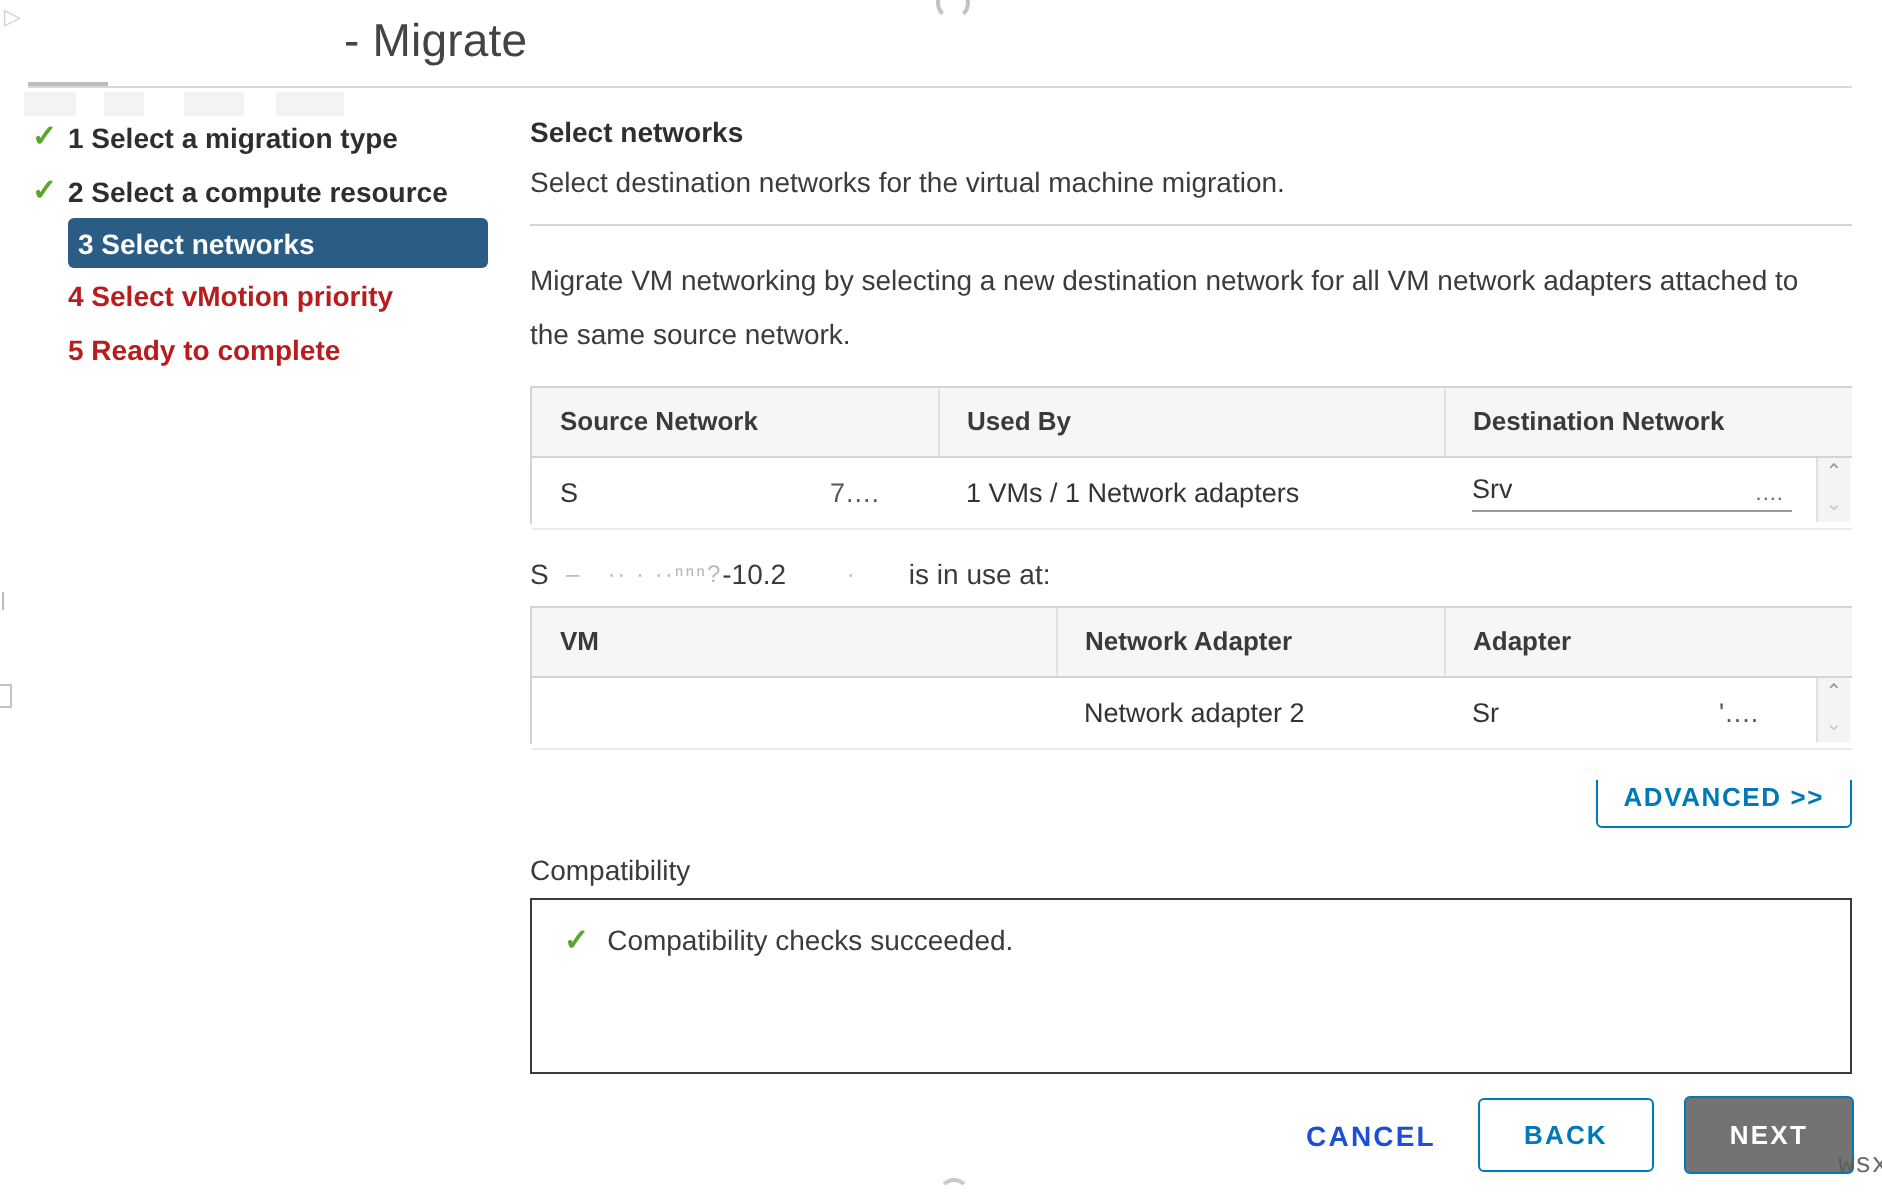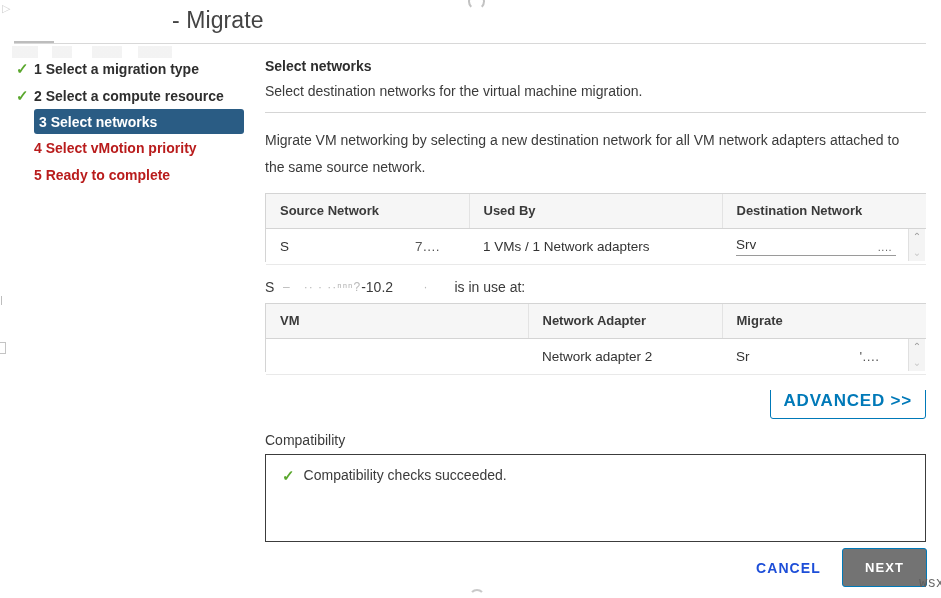--- a/index.html
+++ b/index.html
@@ -298,21 +298,21 @@
   .adv-row {
     width: 661px;
     display: flex;
     justify-content: flex-end;
     margin-top: 11px;
   }
   .btn-advanced {
     border: 1px solid #0079b8;
     color: #0079b8;
     background: #ffffff;
-    font-size: 17px;
+    font-size: 13px;
     font-weight: bold;
     letter-spacing: 0.8px;
     padding: 7px 13px;
     border-radius: 3px;
     cursor: pointer;
     font-family: "Liberation Sans", sans-serif;
   }
 
   
   .compat-label {
@@ -510,21 +510,21 @@
     <table class="tbl">
       <colgroup>
         <col style="width:262px">
           <col style="width:194px">
           <col style="width:204px">
       </colgroup>
       <thead>
         <tr>
           <th>VM</th>
           <th>Network Adapter</th>
-          <th>Migrate</th>
+          <th>Adapter</th>
         </tr>
       </thead>
       <tbody>
         <tr>
           <td></td>
           <td>Network adapter 2</td>
           <td>
             <span>Sr</span><span class="redact" style="width:110px;height:13px;"></span><span class="dots">'....</span>
           </td>
         </tr>
@@ -551,17 +551,18 @@
       <span class="compat-check">✓</span>
       <span>Compatibility checks succeeded.</span>
     </div>
   </div>
 
 </div>
 
 <div class="footer">
   <div class="footer-inner">
     <button class="btn-link">CANCEL</button>
+    <button class="btn-outline">BACK</button>
     <button class="btn-primary">NEXT</button>
   </div>
 </div>
 
 <div class="watermark">wsxdn.com</div>
 
 </body></html>

